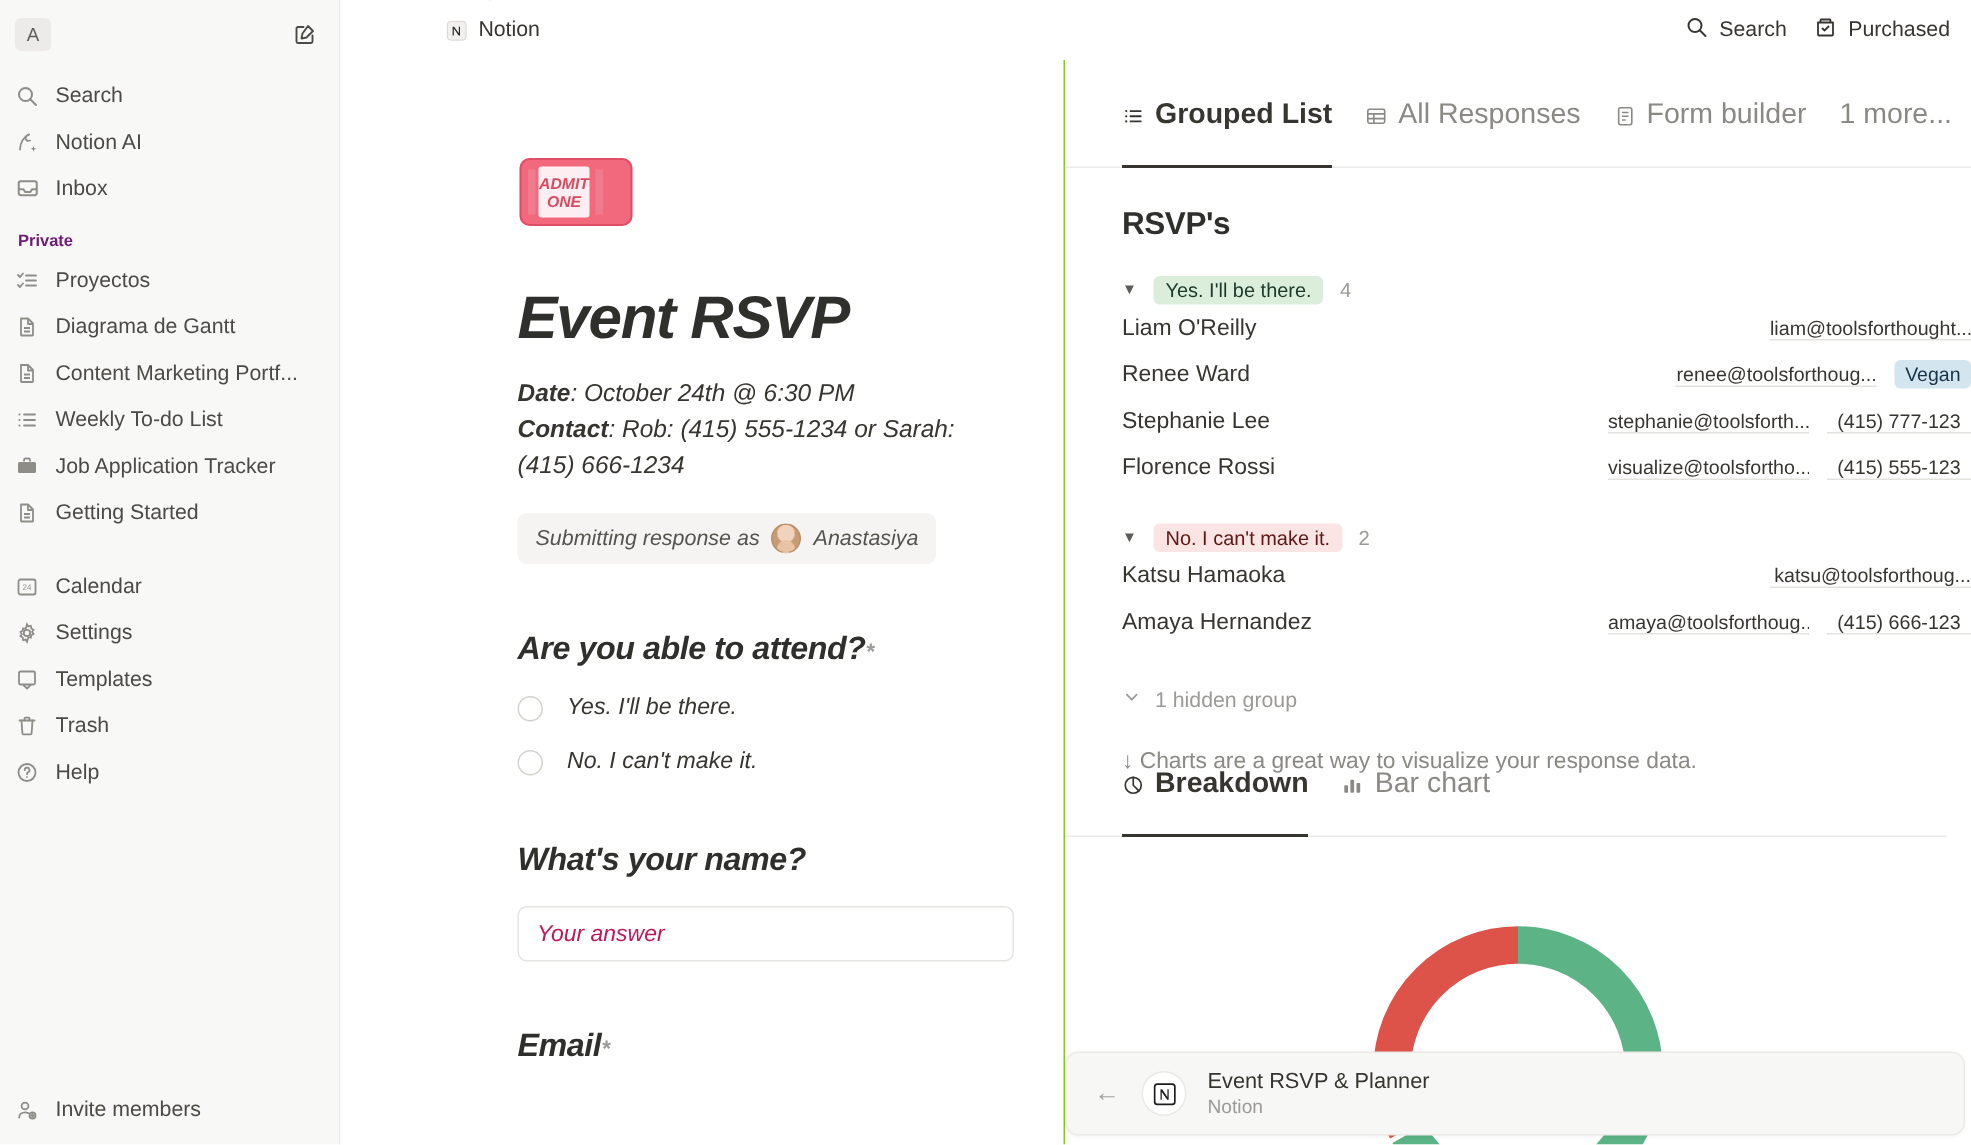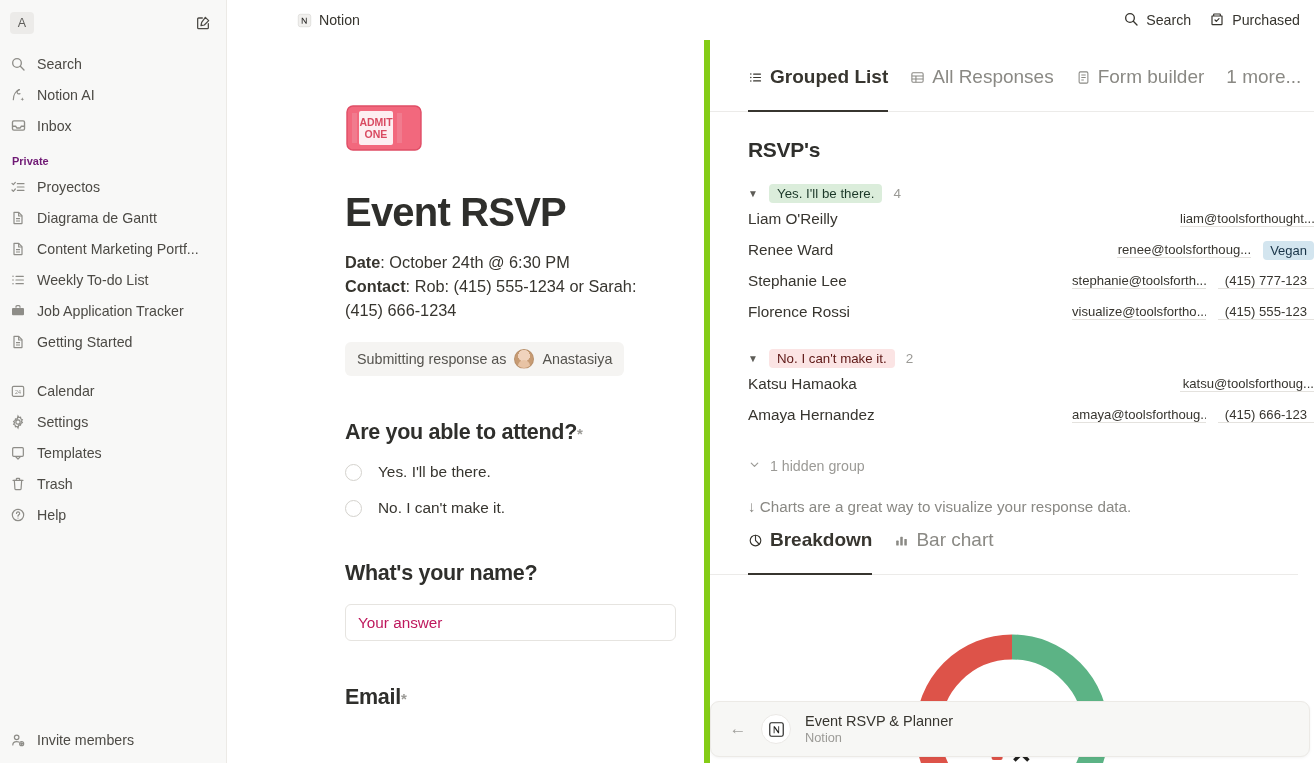--- a/index.html
+++ b/index.html
@@ -55,21 +55,21 @@
   }
   .crumbs { display: flex; align-items: center; gap: 7px; font-size: 14.2px; color:#37352f;flex-direction:column; }
   .crumb { display: flex; align-items: center; gap: 6px; cursor: pointer; padding: 2px 3px; border-radius: 4px; }
   .crumb-sep { color: #c9c7c2; font-size: 14px; }
   .crumb-ico { width:17px; height:17px; display:flex; align-items:center; justify-content:center; font-size: 14px;}
   .top-right { display: flex; align-items: center; gap: 18px; font-size: 14.2px; color:#37352f; }
   .top-btn { display: flex; align-items: center; gap: 7px; cursor: pointer; }
 
   
   #content { display: flex; height: 723px; }
-  #left-pane { width: 483px; flex: 0 0 483px; border-right: 6px solid #84cc16; position: relative; overflow: hidden; background:#fff; }
+  #left-pane { width: 483px; flex: 0 0 483px; border-right: 1px solid #84cc16; position: relative; overflow: hidden; background:#fff;font-style:italic; }
   #right-pane { flex: 1; position: relative; overflow: hidden; background:#fff; }
 
   
   .form-wrap { padding: 60px 0 0 118px; width: 483px; }
   .ticket { width: 78px; height: 56px; position: relative; margin-bottom: 34px; }
   .doc-title { font-size: 40px; font-weight: 700; letter-spacing: -0.8px; line-height: 1.1; margin-bottom: 16px; color:#2f2f2c; }
   .doc-meta { font-size: 16.3px; line-height: 24px; color:#37352f; width: 312px; }
   .doc-meta b { font-weight: 700; }
   .link-u { text-decoration: none; border-bottom: 1px solid #cfcdc8; color:#37352f; }
   .submit-chip {
@@ -118,21 +118,21 @@
                white-space: nowrap; overflow: hidden; }
   .cell-email { width: 134px; text-align: right; }
   .cell-phone { width: 96px; text-align: center; margin-left: 12px; }
   .cell-tag { margin-left: 12px; }
   .tag-blue { background: #d3e5ef; color: #183347; border-radius: 4px; padding: 2px 7px; font-size: 13px; }
 
   .hidden-group { display: flex; align-items: center; gap: 9px; padding: 28px 0 0 38px; font-size: 14.2px; color: #9b9a96; cursor:pointer; }
 
   .charts-note { padding: 24px 0 0 38px; font-size: 15.2px; color: #8a8984; }
   .chart-tabs { display: flex; align-items: flex-end; gap: 22px; height: 30px; padding-left: 38px;
-                border-bottom: 1px solid #ecebe9; margin-top: 30px; margin-right: 16px; }
+                border-bottom: 1px solid #ecebe9; margin-top: 12px; margin-right: 16px; }
 
   
   .donut-wrap { position: relative; margin-top: 46px; display:flex; justify-content:center; }
   .legend { position: absolute; top: 118px; left: 50%; transform: translateX(-50%);
             display: flex; align-items: center; gap: 8px; font-size: 14px; }
   .sw { width: 11px; height: 11px; border-radius: 2px; }
 
   
   #popup {
     position: absolute; left: 483px; top: 701px; width: 600px; height: 56px;

